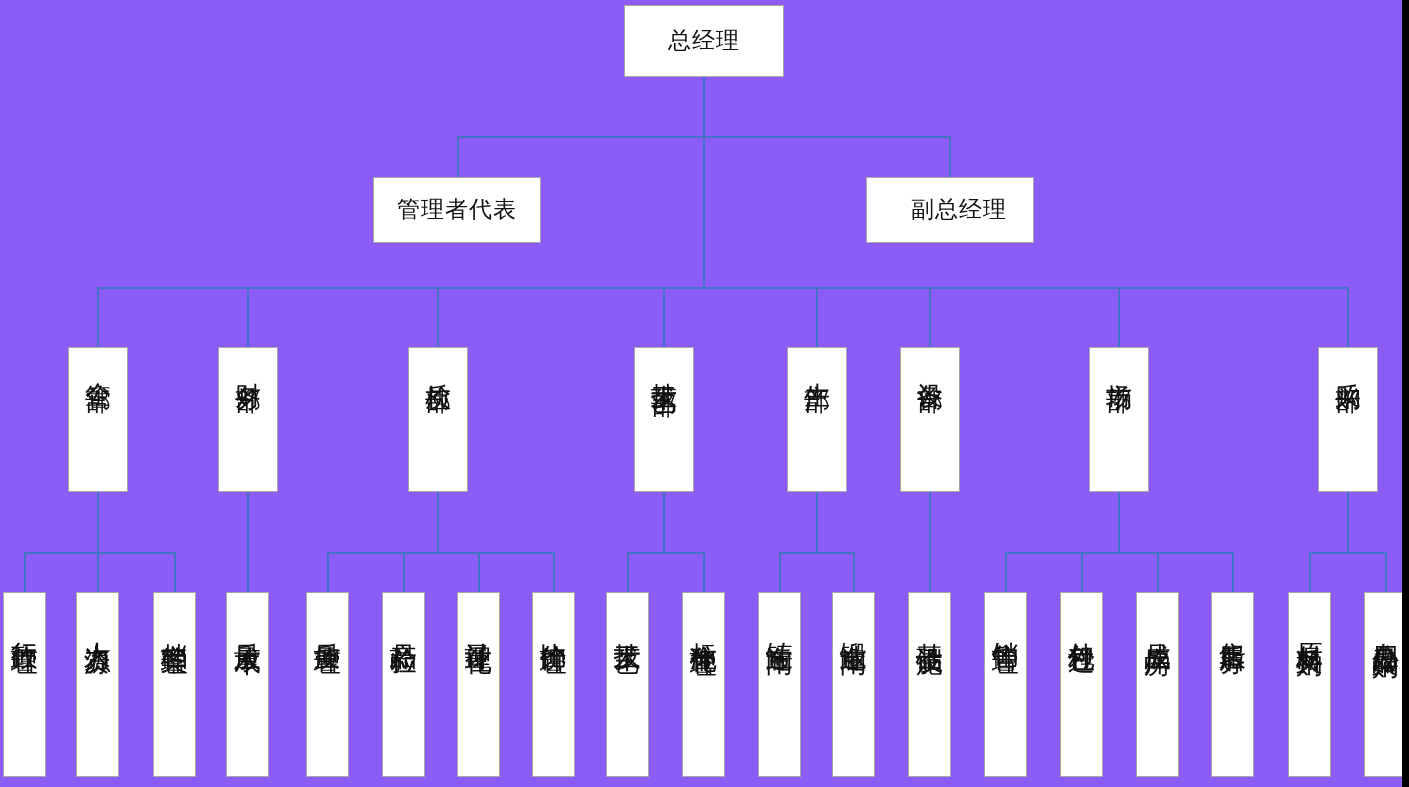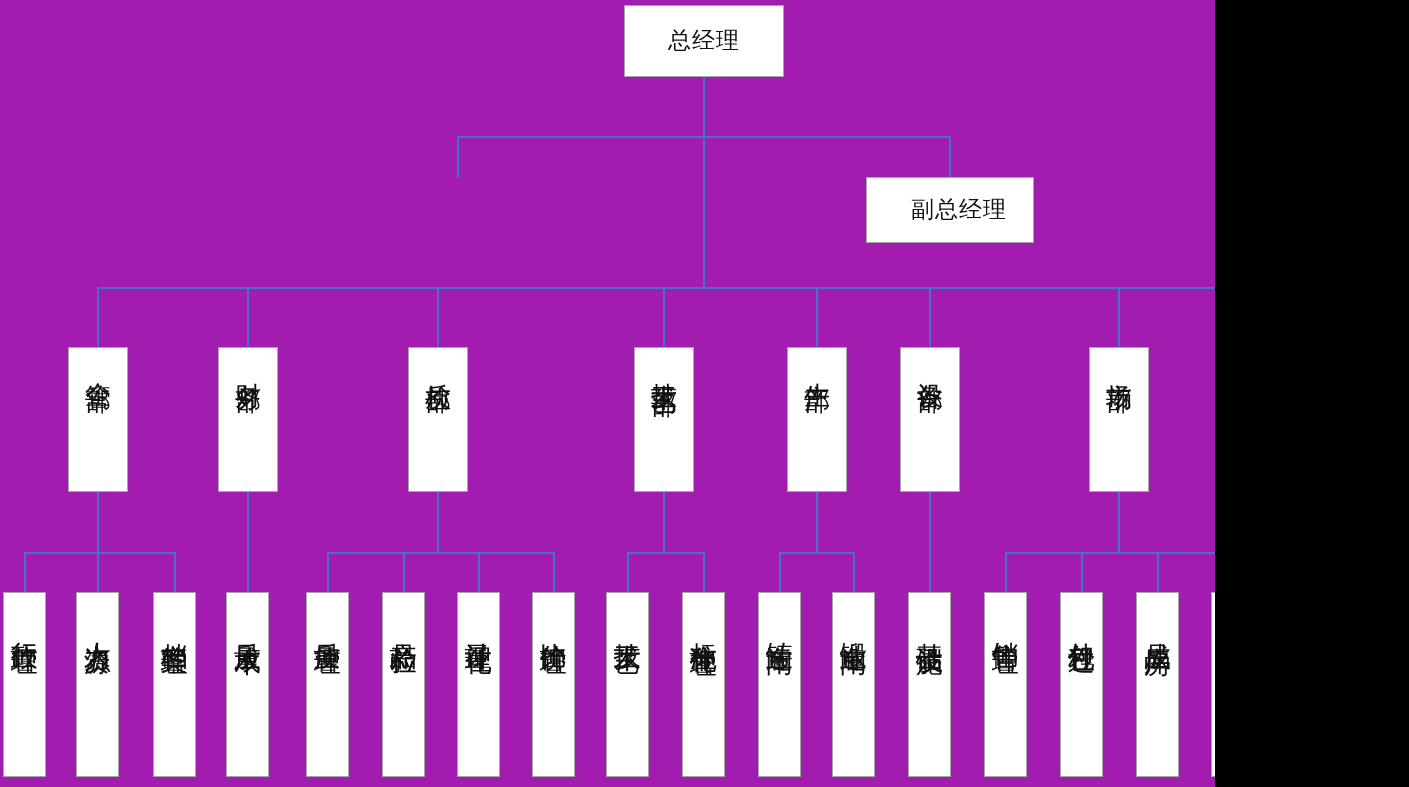--- a/index.html
+++ b/index.html
@@ -2,23 +2,23 @@
 <html><head>
 <meta charset="utf-8">
 <style>
   html, body {
     margin: 0;
     padding: 0;
     background: #000000;
   }
   #chart-root {
     position: relative;
-    width: 1215px;
+    width: 1402px;
     height: 787px;
-    background: #a21caf;
+    background: #8b5cf6;
     overflow: hidden;
     font-family: "DejaVu Serif", "Liberation Serif", serif;
   }
 
   
   .node {
     position: absolute;
     background: #ffffff;
     border: 1px solid #a6a6a6;
     box-sizing: border-box;
@@ -132,20 +132,23 @@
 
   <div class="conn v" style="left:1347px; top:492px; height:60px;"></div>
   <div class="conn h" style="left:1309px; top:552px; width:78px;"></div>
   <div class="conn v" style="left:1309px; top:552px; height:40px;"></div>
   <div class="conn v" style="left:1385px; top:552px; height:40px;"></div>
 
   <div class="node horiz" style="left:624px; top:5px; width:160px; height:72px;">
     <span class="label">总经理</span>
   </div>
 
+  <div class="node horiz" style="left:373px; top:177px; width:168px; height:66px;">
+    <span class="label">管理者代表</span>
+  </div>
   <div class="node horiz" style="left:866px; top:177px; width:168px; height:66px;padding-left:18px;">
     <span class="label">副总经理</span>
   </div>
 
   <div class="node vert" style="left:68px; top:347px; width:60px; height:145px;">
     <span class="label">企管部</span>
   </div>
   <div class="node vert" style="left:218px; top:347px; width:60px; height:145px;">
     <span class="label">财务部</span>
   </div>

